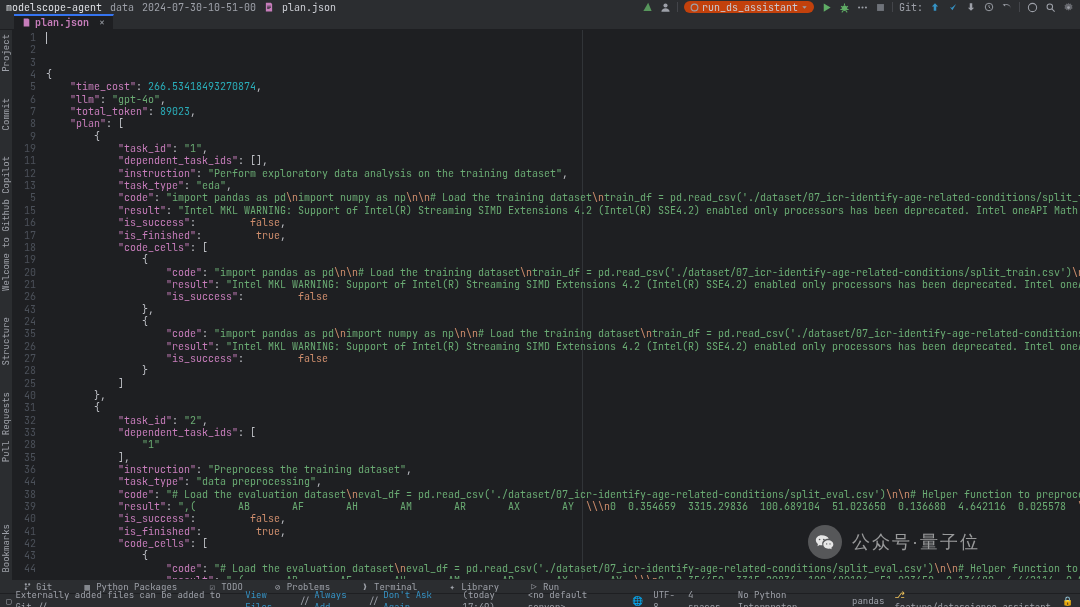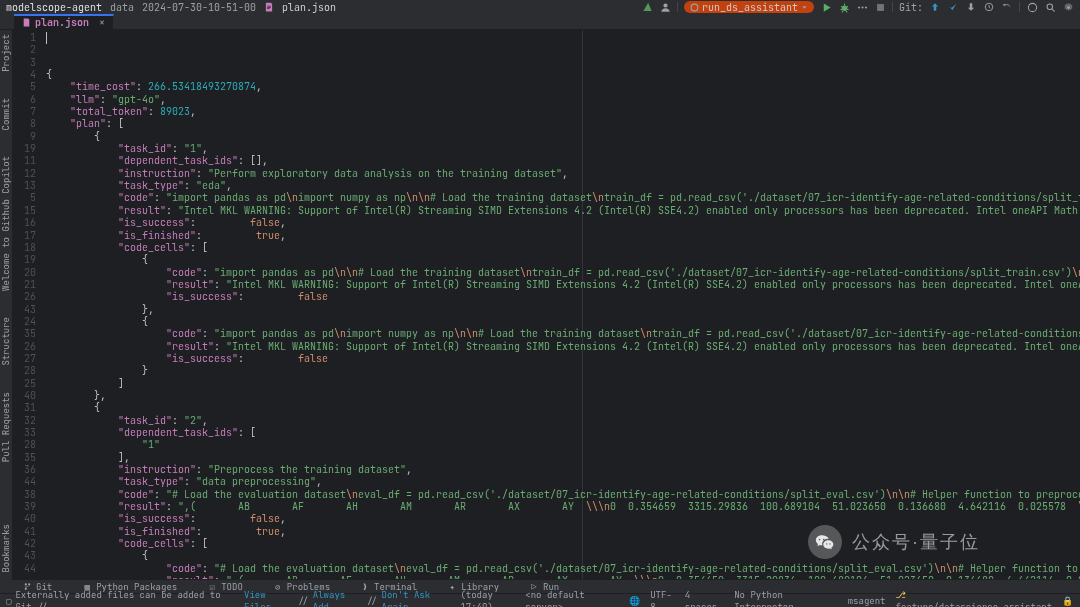--- a/index.html
+++ b/index.html
@@ -386,21 +386,21 @@
     <span>//</span>
     <span class="link">Don't Ask Again</span>
     <span>(today 17:49)</span>
   </div>
   <div class="sr">
     <span>&lt;no default server&gt;</span>
     <span>🌐</span>
     <span>UTF-8</span>
     <span>4 spaces</span>
     <span>No Python Interpreter</span>
-    <span>msagent</span>
+    <span>pandas</span>
     <span><span class="branch-ico">⎇</span> <span>feature/datascience_assistant</span></span>
     <span>🔒</span>
   </div>
 </div>
 
 <div class="watermark">
   <span class="wm-ico">
     <svg width="20" height="20" viewBox="0 0 24 24">
         <path fill="rgba(255,255,255,.85)" d="M8 4C4 4 1 6.7 1 10c0 1.8 1 3.4 2.5 4.5L3 17l2.7-1.4c.7.2 1.5.4 2.3.4.3 0 .6 0 .9-.1-.2-.6-.3-1.2-.3-1.9 0-3.3 3.2-6 7-6 .3 0 .6 0 .9.1C15.6 5.7 12.1 4 8 4zm-2.5 4c.6 0 1 .4 1 1s-.4 1-1 1-1-.4-1-1 .4-1 1-1zm5 0c.6 0 1 .4 1 1s-.4 1-1 1-1-.4-1-1 .4-1 1-1zm5.5 2c-3.3 0-6 2.2-6 5s2.7 5 6 5c.7 0 1.3-.1 1.9-.3l2.1 1.1-.4-2c1.4-.9 2.4-2.3 2.4-3.8 0-2.8-2.7-5-6-5zm-2 3.5c.4 0 .8.3.8.8s-.3.8-.8.8-.8-.3-.8-.8.3-.8.8-.8zm4 0c.4 0 .8.3.8.8s-.3.8-.8.8-.8-.3-.8-.8.3-.8.8-.8z"></path>
       </svg>

